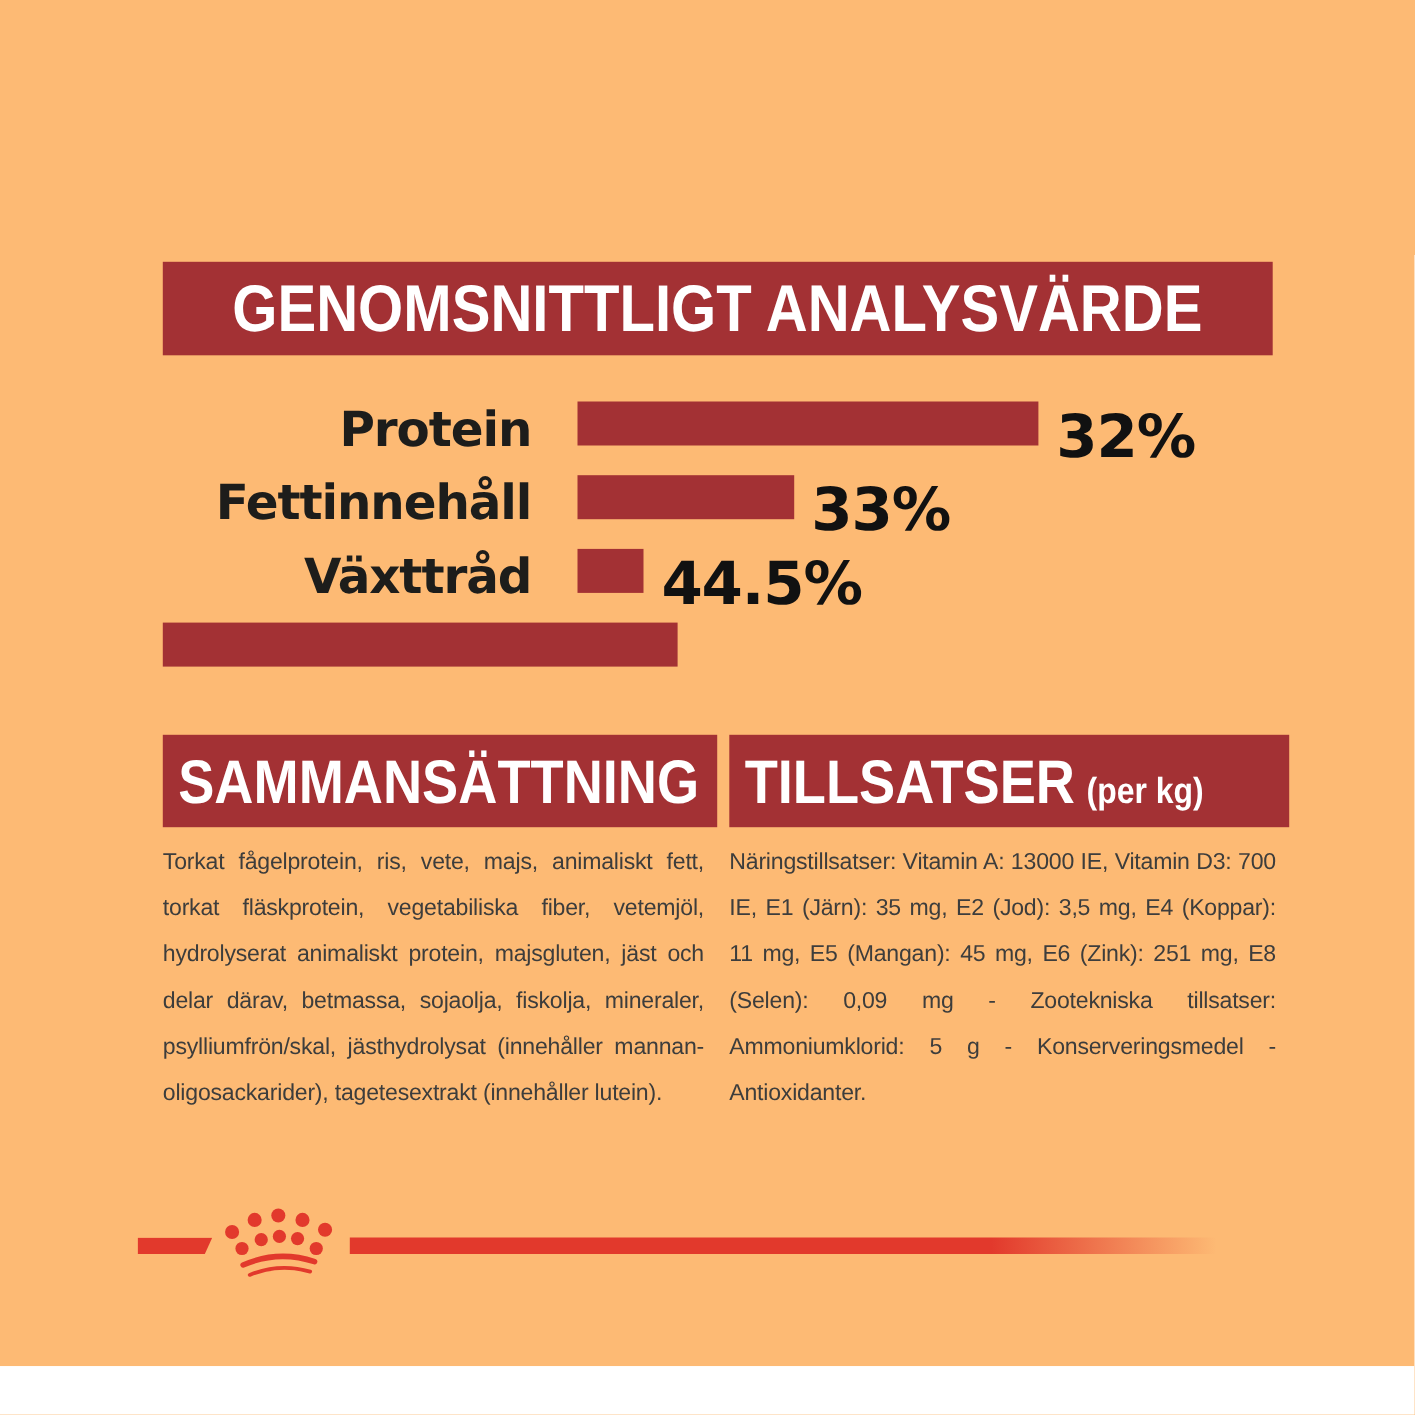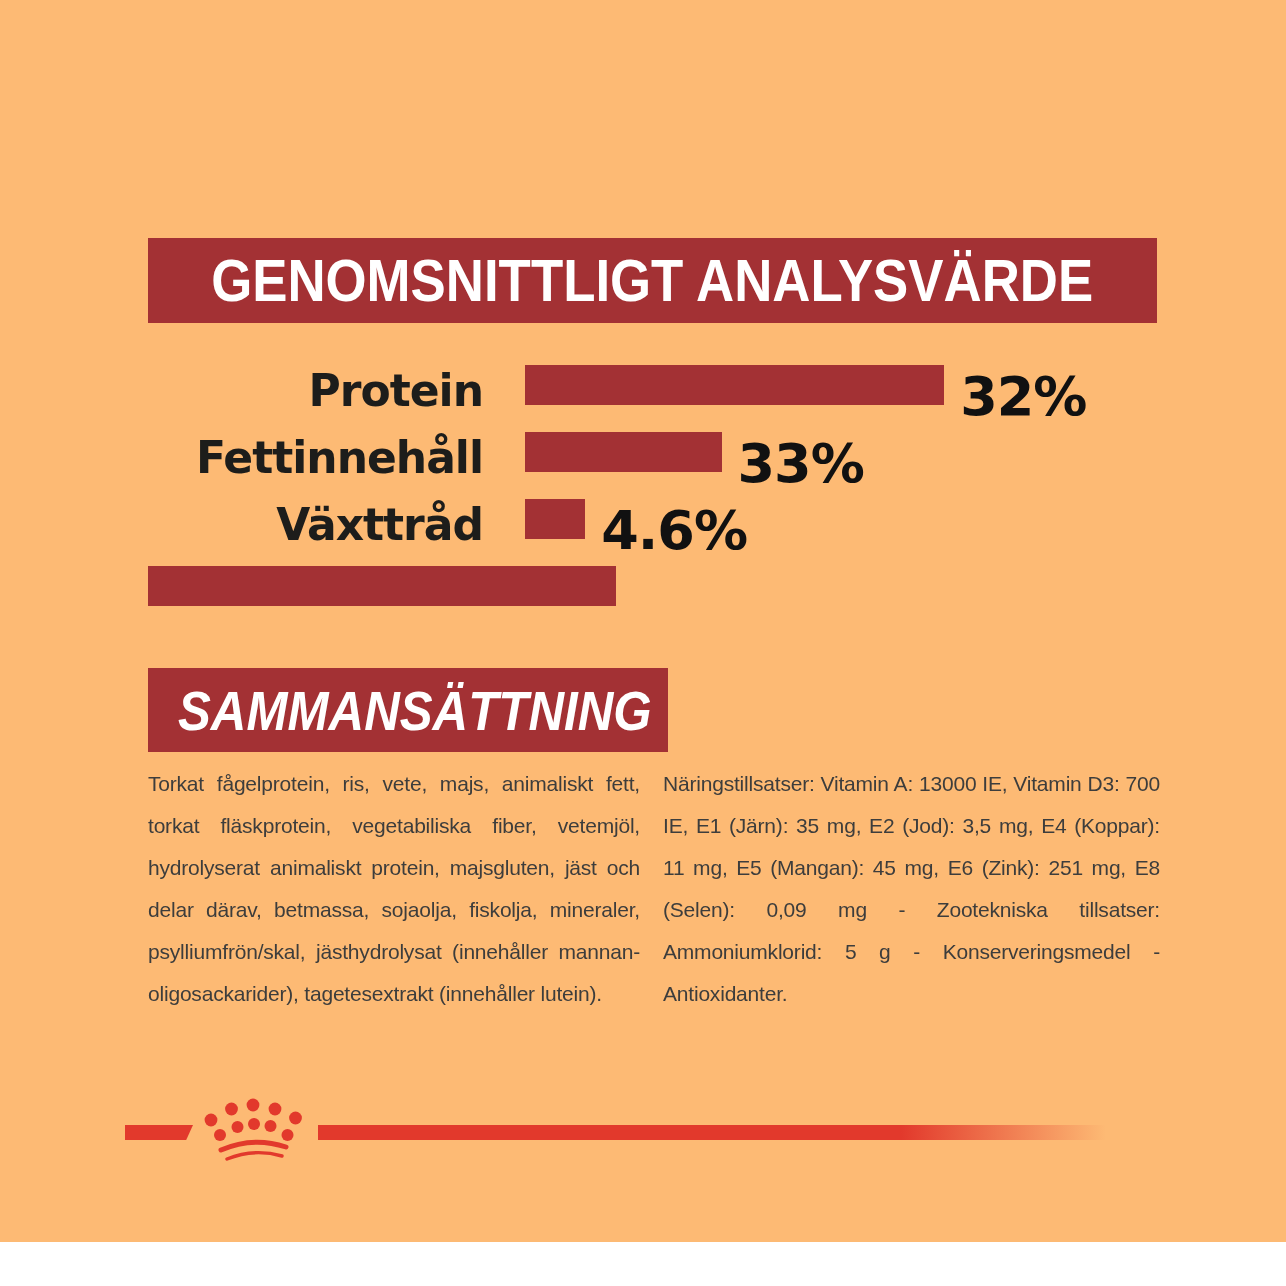--- a/index.html
+++ b/index.html
@@ -26,21 +26,21 @@
     justify-content: center;
   }
   .main-banner .banner-text {
     font-size: 60px;
     font-weight: bold;
     letter-spacing: 0px;
     white-space: nowrap;
     transform: scaleX(0.88);
     transform-origin: center center;
   }
-  .section-banner { padding-left: 30px; font-style: italic; }
+  .section-banner { padding-left: 14px; }
   .section-banner .banner-text {
     font-size: 56px;
     font-weight: bold;
     white-space: nowrap;
     transform: scaleX(0.88);
     transform-origin: left center;
     display: inline-flex;
     align-items: baseline;
   }
   .banner-suffix {
@@ -136,32 +136,38 @@
         <span class="chart-value">32%</span>
       </div>
       <div class="chart-row">
         <span class="chart-label">Fettinnehåll</span>
         <div class="chart-bar" style="width: 196.5px; background: rgb(163, 49, 52);"></div>
         <span class="chart-value">33%</span>
       </div>
       <div class="chart-row">
         <span class="chart-label">Växttråd</span>
         <div class="chart-bar" style="width: 60.26px; background: rgb(163, 49, 52);"></div>
-        <span class="chart-value">4.6%</span>
+        <span class="chart-value">44.5%</span>
       </div>
       <div class="chart-row">
         <div class="chart-bar" style="width: 467.67px; background: rgb(163, 49, 52);"></div>
       </div>
     </div>
 
   <div class="banner section-banner composition-banner">
     <span class="banner-text">SAMMANSÄTTNING</span>
   </div>
   <p class="body-text composition-text">Torkat fågelprotein, ris, vete, majs, animaliskt fett, torkat fläskprotein, vegetabiliska fiber, vetemjöl, hydrolyserat animaliskt protein, majsgluten, jäst och delar därav, betmassa, sojaolja, fiskolja, mineraler, psylliumfrön/skal, jästhydrolysat (innehåller mannan-oligosackarider), tagetesextrakt (innehåller lutein).</p>
 
+  <div class="banner section-banner additives-banner">
+    <span class="banner-text">
+      <span>TILLSATSER</span>
+      <span class="banner-suffix">(per kg)</span>
+    </span>
+  </div>
   <p class="body-text additives-text">Näringstillsatser: Vitamin A: 13000 IE, Vitamin D3: 700 IE, E1 (Järn): 35 mg, E2 (Jod): 3,5 mg, E4 (Koppar): 11 mg, E5 (Mangan): 45 mg, E6 (Zink): 251 mg, E8 (Selen): 0,09 mg - Zootekniska tillsatser: Ammoniumklorid: 5 g - Konserveringsmedel - Antioxidanter.</p>
 
   <div class="footer-line-left"></div>
   <svg class="crown" viewBox="0 0 106 68" xmlns="http://www.w3.org/2000/svg">
     <g fill="#e2392c">
       <circle cx="12" cy="24" r="6.4"></circle>
       <circle cx="32.5" cy="13" r="6.4"></circle>
       <circle cx="54" cy="9" r="6.4"></circle>
       <circle cx="76" cy="13" r="6.4"></circle>
       <circle cx="96.5" cy="22" r="6.4"></circle>

